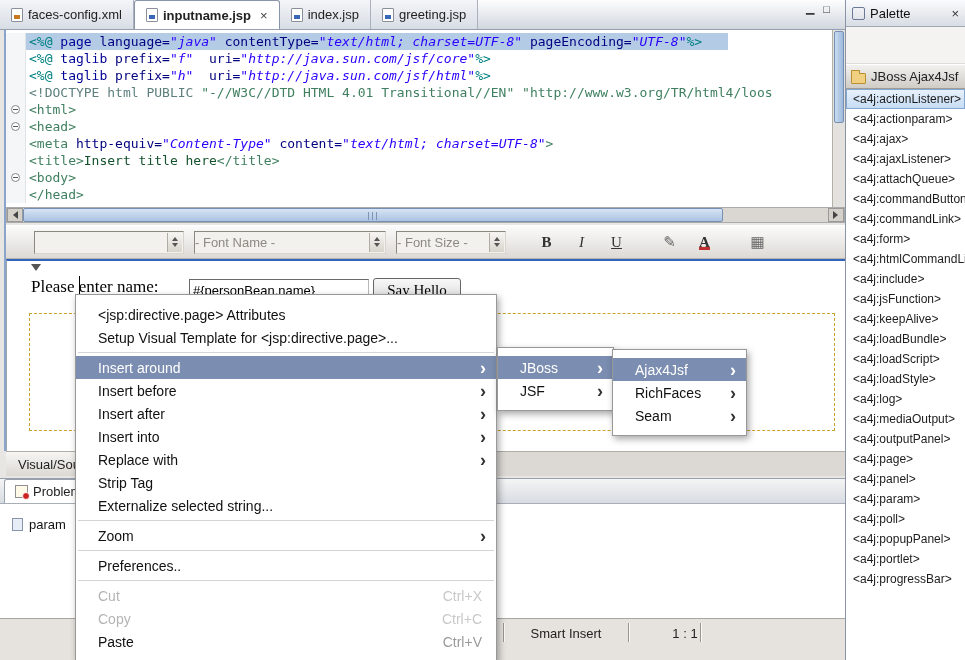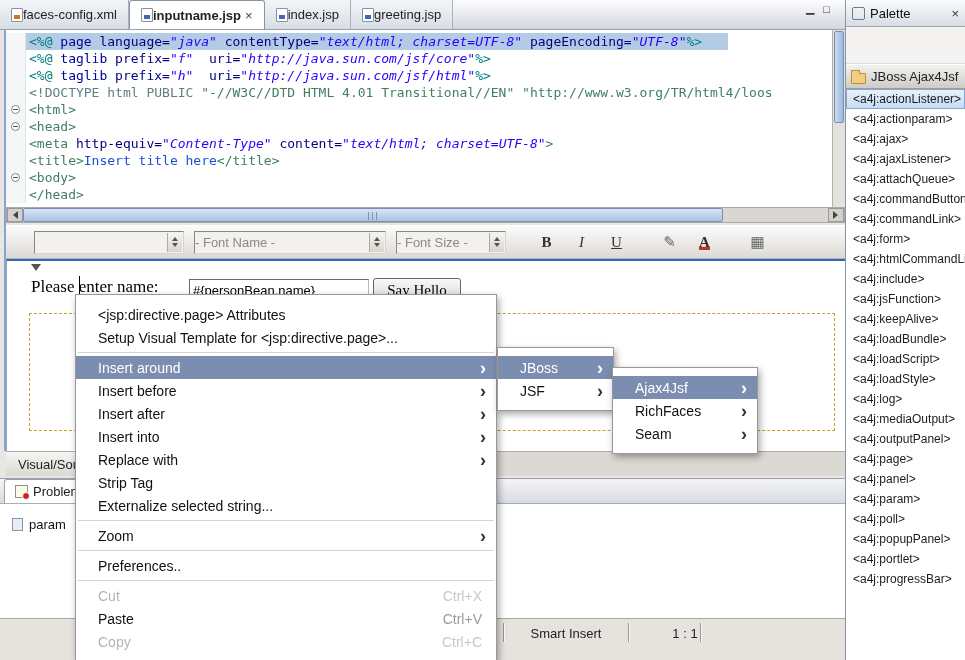--- a/index.html
+++ b/index.html
@@ -2,21 +2,21 @@
 <html><head>
 <meta charset="utf-8">
 <style>
   *{margin:0;padding:0;box-sizing:border-box}
   html,body{width:965px;height:660px;overflow:hidden;background:#e8e6e2;font-family:"Liberation Sans",sans-serif}
   #root{position:relative;width:965px;height:660px}
   .abs{position:absolute}
 
   
   #tabbar{left:0;top:0;width:845px;height:30px;background:linear-gradient(#fdfdfd,#d2d7df);border-bottom:1px solid #97a0b0;display:flex;align-items:flex-end}
-  .etab{display:flex;align-items:center;height:29px;padding:12px 11px;font-size:13px;color:#222;border-right:1px solid #aab0bc;background:linear-gradient(#f3f5f8,#d8dde5);white-space:nowrap}
+  .etab{display:flex;align-items:center;gap:5px;height:29px;padding:12px 11px;font-size:13px;color:#222;border-right:1px solid #aab0bc;background:linear-gradient(#f3f5f8,#d8dde5);white-space:nowrap}
   .etab.active{background:#fff;font-weight:bold;border:1px solid #8894a8;border-bottom:none;border-radius:3px 3px 0 0}
   .tab-close{font-size:13px;color:#444;margin-left:4px;font-weight:normal}
   .file-icon{width:12px;height:14px;background:#fff;border:1px solid #8a8f99;border-radius:1px;position:relative;flex:0 0 12px}
   .file-icon::after{content:"";position:absolute;left:2px;top:6px;width:6px;height:4px}
   .icon-xml::after{background:#c87820}
   .icon-jsp::after{background:#3a68b8}
   .win-btns{position:absolute;right:15px;top:2px;display:flex;gap:9px;font-size:11px;color:#333;align-items:center}
   .win-btns span{cursor:default}
 
   
@@ -29,21 +29,21 @@
   .fold-icon::after{content:"";position:absolute;left:1px;top:3px;width:5px;height:1px;background:#555}
   .line-text{padding-left:3px}
   .hl-line{background:#b4cbe6;padding-right:26px}
   .c-delim{color:#008080}
   .c-kw{color:#000096}
   .c-attr{color:#000080}
   .c-str{color:#2a00ff;font-style:italic}
   .c-tag{color:#3f7f5f}
   .c-doct{color:#5f7f7f}
   .c-docs{color:#3f7f5f}
-  .c-pl{color:#1d4ed8}
+  .c-pl{color:#14532d}
   #v-scroll{width:13px;flex:0 0 13px;background:#e4e2de;border-left:1px solid #b4b0a8;position:relative}
   #v-thumb{position:absolute;left:1px;top:1px;width:10px;height:92px;background:linear-gradient(90deg,#cadcf0,#9db9dc);border:1px solid #7590b4;border-radius:2px}
 
   
   #hscroll{left:6px;top:207px;width:839px;height:16px;background:#dad7d2;border:1px solid #aaa;display:flex;align-items:center}
   .sb-btn{width:16px;height:14px;background:#d4d0ca;border:1px solid #999;display:flex;align-items:center;justify-content:center;flex:0 0 16px}
   .tri-left{width:0;height:0;border:4px solid transparent;border-right:5px solid #444;margin-right:3px}
   .tri-right{width:0;height:0;border:4px solid transparent;border-left:5px solid #444;margin-left:3px}
   #h-thumb{height:14px;width:700px;background:linear-gradient(#d7e4f4,#abc3e2);border:1px solid #7590b4;border-radius:2px;position:relative}
   #h-thumb::after{content:"";position:absolute;left:50%;top:3px;width:11px;height:8px;margin-left:-5px;background:repeating-linear-gradient(90deg,#7d94b5 0 1px,transparent 1px 4px)}
@@ -108,21 +108,21 @@
   .folder-icon{width:15px;height:11px;background:#f0d080;border:1px solid #b89030;border-radius:1px;position:relative;flex:0 0 15px;margin-top:3px}
   .folder-icon::before{content:"";position:absolute;top:-4px;left:-1px;width:7px;height:3px;background:#f0d080;border:1px solid #b89030;border-bottom:none;border-radius:1px 1px 0 0}
   #palette-items{background:#fff}
   .pal-item{height:20px;display:flex;align-items:center;padding-left:7px;font-size:12px;color:#1c1c1c;white-space:nowrap}
   .pal-item.selected{background:linear-gradient(#e8f1fb,#c6dcf4);border:1px solid #84a8d4;padding-left:6px}
 
   
   .menu{position:absolute;background:#fff;border:1px solid #989898;box-shadow:2px 3px 7px rgba(0,0,0,.35);padding:8px 0}
   #ctx-menu{left:75px;top:294px;width:422px;z-index:60}
   #sub1{left:497px;top:347px;width:117px;z-index:61}
-  #sub2{left:612px;top:367px;width:146px;z-index:62}
+  #sub2{left:612px;top:349px;width:135px;z-index:62}
   .menu-item{height:23px;display:flex;align-items:center;padding:0 10px 0 22px;font-size:14px;color:#111}
   .menu-item .mi-label{flex:1;white-space:nowrap}
   .menu-item .mi-sc{color:#9a9a9a;margin-left:auto;padding-right:4px}
   .menu-item .mi-arrow{margin-left:auto;font-size:18px;line-height:20px;color:#333;font-weight:bold}
   .menu-item .mi-label + .mi-arrow{margin-left:auto}
   .menu-item.hl{background:#7b8db0;color:#fff}
   .menu-item.hl .mi-arrow{color:#fff}
   .menu-item.dis .mi-label{color:#b4b4b4}
   .menu-item.dis .mi-sc{color:#c8c8c8}
   .menu-sep{height:7px;position:relative}
@@ -345,28 +345,28 @@
       </div>
       <div class="menu-sep"></div>
       <div class="menu-item">
         <span class="mi-label">Preferences..</span>
       </div>
       <div class="menu-sep"></div>
       <div class="menu-item dis">
         <span class="mi-label">Cut</span>
         <span class="mi-sc">Ctrl+X</span>
       </div>
-      <div class="menu-item">
-        <span class="mi-label">Paste</span>
-        <span class="mi-sc">Ctrl+V</span>
-      </div>
       <div class="menu-item dis">
         <span class="mi-label">Copy</span>
         <span class="mi-sc">Ctrl+C</span>
       </div>
+      <div class="menu-item">
+        <span class="mi-label">Paste</span>
+        <span class="mi-sc">Ctrl+V</span>
+      </div>
     </div>
   <div id="sub1" class="menu">
       <div class="menu-item hl">
         <span class="mi-label">JBoss</span>
         <span class="mi-arrow">›</span>
       </div>
       <div class="menu-item">
         <span class="mi-label">JSF</span>
         <span class="mi-arrow">›</span>
       </div>

